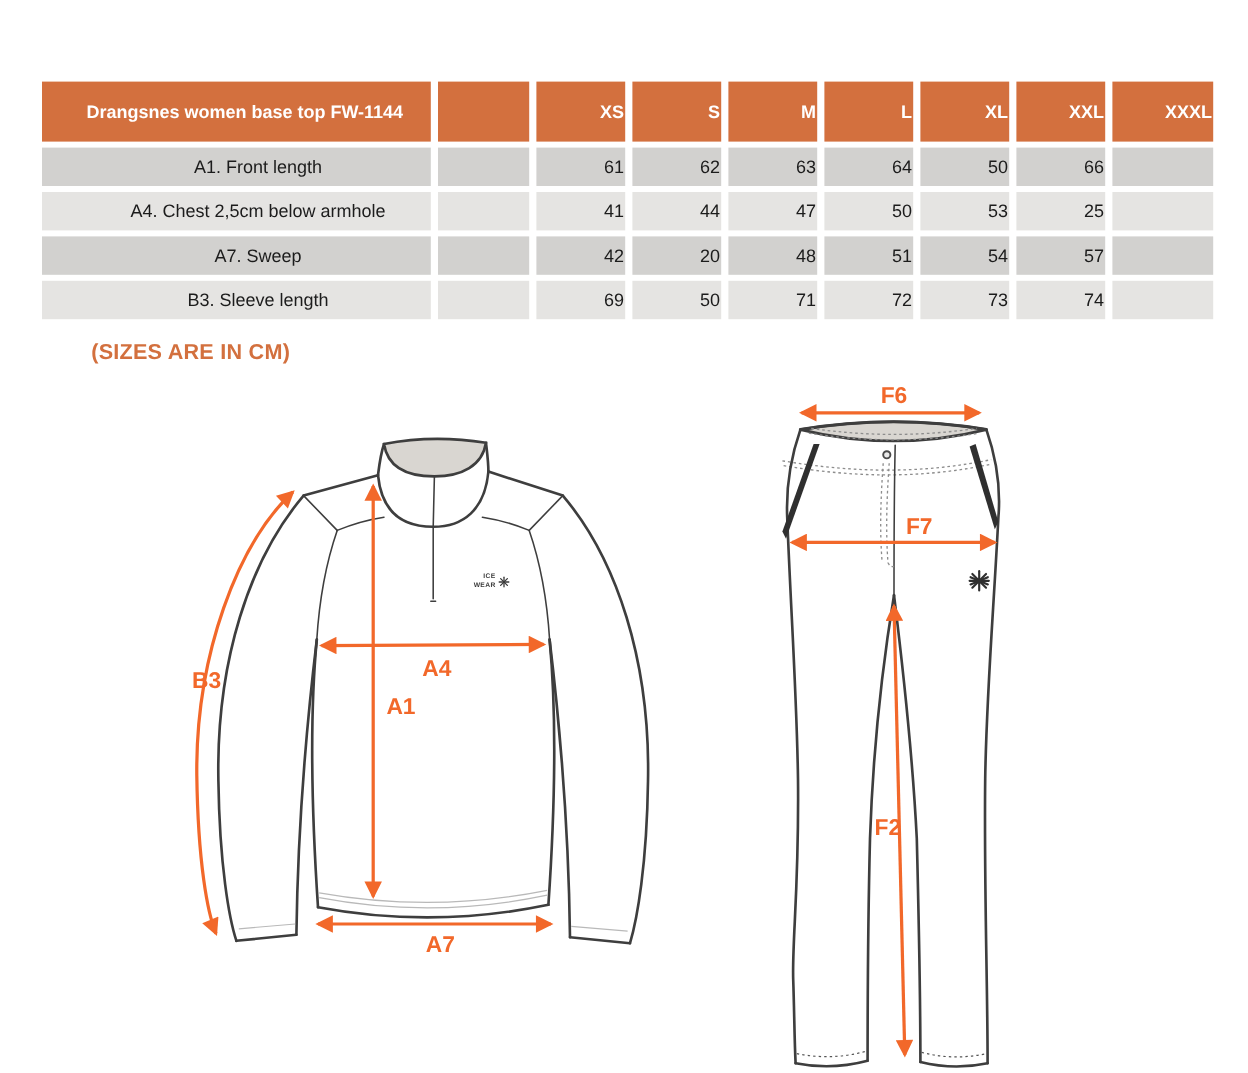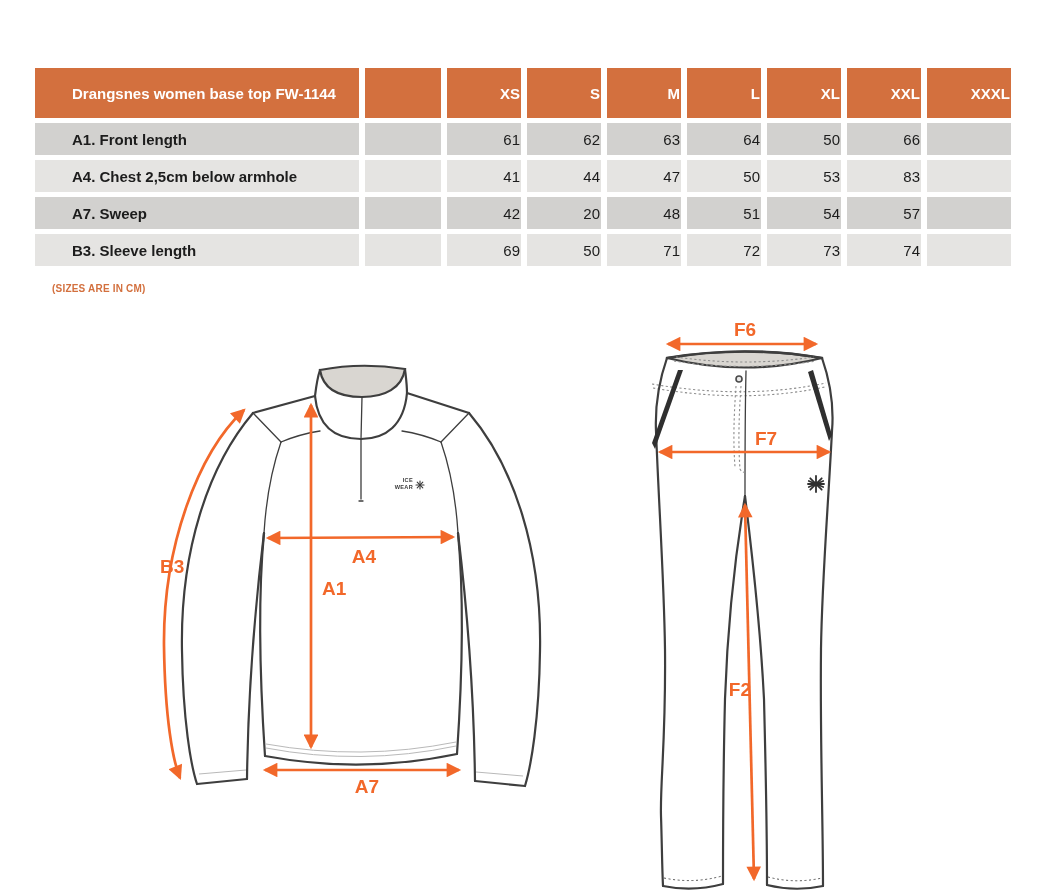--- a/index.html
+++ b/index.html
@@ -17,27 +17,27 @@
     box-sizing:border-box;margin:0;overflow:hidden;white-space:nowrap;
   }
   th.hdr{
     background:var(--headerBg);color:var(--headerText);
     font-size:15px;font-weight:bold;height:50px;text-align:right;vertical-align:middle;
   }
   th.hdr.title-cell{text-align:left;padding-left:37px;}
   td.cell{
     font-size:15px;color:var(--cellText);height:32px;text-align:right;vertical-align:middle;
   }
-  td.cell.label-cell{text-align:left;padding-left:37px;font-weight:bold;}
+  td.cell.label-cell{text-align:center;padding-left:37px;}
   tr.row-dark td{background:var(--rowDark);}
   tr.row-light td{background:var(--rowLight);}
   
   .cm-note{
-    position:absolute;left:52px;top:242px;
-    font-size:10px;font-weight:600;letter-spacing:.2px;color:var(--noteText);
+    position:absolute;left:76px;top:242px;
+    font-size:18px;font-weight:600;letter-spacing:.2px;color:var(--noteText);
   }
   
   svg{position:absolute;overflow:visible;}
   .outline{fill:none;stroke:var(--outline);stroke-width:2.2;stroke-linecap:round;stroke-linejoin:round;}
   .outline-thick{fill:none;stroke:var(--outline);stroke-width:2.6;stroke-linecap:round;}
   .seam{fill:none;stroke:var(--outline);stroke-width:1.3;stroke-linecap:round;}
   .stitch{fill:none;stroke:#b9b9b9;stroke-width:1;}
   .dotted{fill:none;stroke:#8d8d8d;stroke-width:1.1;stroke-dasharray:2.2 2.4;}
   .dotted-dark{fill:none;stroke:#555;stroke-width:1;stroke-dasharray:2 2.6;}
   .garment-fill{fill:var(--garmentFill);stroke:var(--outline);stroke-width:2.2;}
@@ -95,21 +95,21 @@
         <td class="cell"></td>
       </tr>
       <tr class="row-light">
         <td class="cell label-cell">A4. Chest 2,5cm below armhole</td>
         <td class="cell"></td>
         <td class="cell">41</td>
         <td class="cell">44</td>
         <td class="cell">47</td>
         <td class="cell">50</td>
         <td class="cell">53</td>
-        <td class="cell">83</td>
+        <td class="cell">25</td>
         <td class="cell"></td>
       </tr>
       <tr class="row-dark">
         <td class="cell label-cell">A7. Sweep</td>
         <td class="cell"></td>
         <td class="cell">42</td>
         <td class="cell">20</td>
         <td class="cell">48</td>
         <td class="cell">51</td>
         <td class="cell">54</td>

